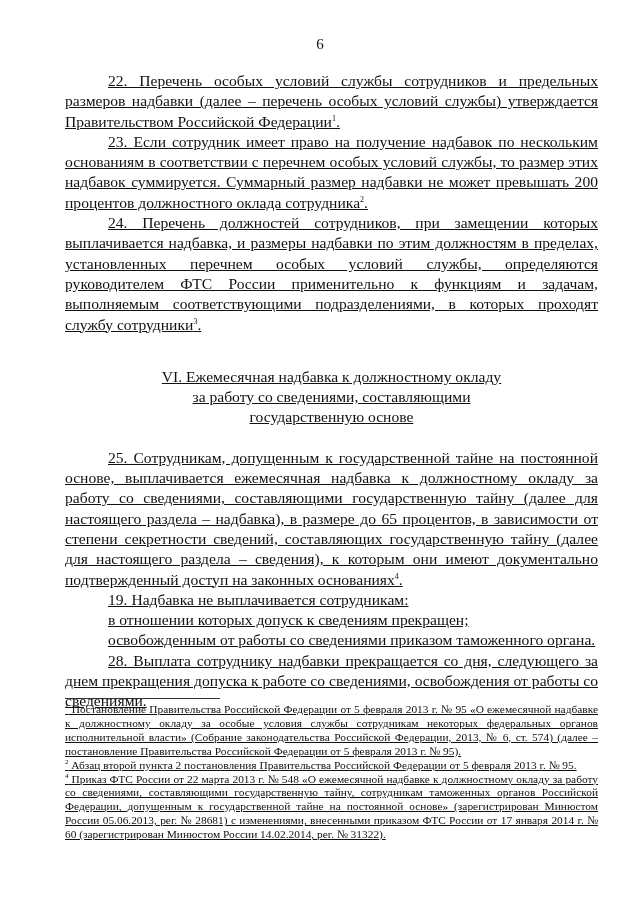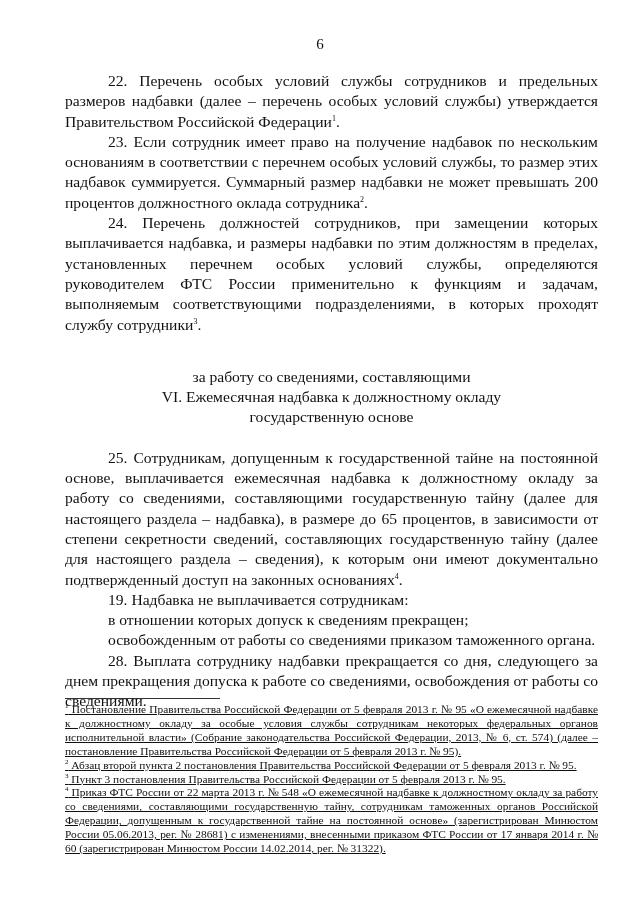--- a/index.html
+++ b/index.html
@@ -8,21 +8,21 @@
     font-family: "Liberation Serif", "DejaVu Serif", serif;
     color: #111;
   }
   .page { position: relative; width: 640px; height: 905px; }
   .pagenum {
     position: absolute; top: 36px; left: 0; width: 640px;
     text-align: center; font-size: 15px;
   }
   .body {
     position: absolute; top: 71px; left: 65px; width: 533px;
-    font-size: 15.6px; line-height: 20.3px;
+    font-size: 15.6px; line-height: 20.3px; text-decoration: underline;
   }
   .body p { margin: 0; text-align: justify; text-indent: 43px; }
   .body p.plain { text-indent: 43px; }
   sup { font-size: 8px; line-height: 0; vertical-align: 6px; }
   .heading {
     text-align: center; margin: 32px 0 20px 0; font-size: 15.6px; line-height: 20.3px;
   }
   .heading div { text-align: center; }
   .fn-rule {
     position: absolute; top: 698px; left: 65px; width: 155px; height: 0;
@@ -40,33 +40,32 @@
 
 <div class="page">
   <div class="pagenum">6</div>
 
   <div class="body">
     <p><span>22. Перечень особых условий службы сотрудников и предельных размеров надбавки (далее – перечень особых условий службы) утверждается Правительством Российской Федерации</span><sup>1</sup><span>.</span></p>
     <p><span>23. Если сотрудник имеет право на получение надбавок по нескольким основаниям в соответствии с перечнем особых условий службы, то размер этих надбавок суммируется. Суммарный размер надбавки не может превышать 200 процентов должностного оклада сотрудника</span><sup>2</sup><span>.</span></p>
     <p><span>24. Перечень должностей сотрудников, при замещении которых выплачивается надбавка, и размеры надбавки по этим должностям в пределах, установленных перечнем особых условий службы, определяются руководителем ФТС России применительно к функциям и задачам, выполняемым соответствующими подразделениями, в которых проходят службу сотрудники</span><sup>3</sup><span>.</span></p>
 
     <div class="heading">
+      <div>VI. Ежемесячная надбавка к должностному окладу</div>
       <div>за работу со сведениями, составляющими</div>
-      <div>VI. Ежемесячная надбавка к должностному окладу</div>
       <div>государственную основе</div>
     </div>
 
     <p><span>25. Сотрудникам, допущенным к государственной тайне на постоянной основе, выплачивается ежемесячная надбавка к должностному окладу за работу со сведениями, составляющими государственную тайну (далее для настоящего раздела – надбавка), в размере до 65 процентов, в зависимости от степени секретности сведений, составляющих государственную тайну (далее для настоящего раздела – сведения), к которым они имеют документально подтвержденный доступ на законных основаниях</span><sup>4</sup><span>.</span></p>
     <p class="plain">19. Надбавка не выплачивается сотрудникам:</p>
     <p class="plain">в отношении которых допуск к сведениям прекращен;</p>
     <p class="plain">освобожденным от работы со сведениями приказом таможенного органа.</p>
     <p>28. Выплата сотруднику надбавки прекращается со дня, следующего за днем прекращения допуска к работе со сведениями, освобождения от работы со сведениями.</p>
   </div>
 
   <div class="fn-rule"></div>
 
   <div class="footnotes">
     <p><sup>1</sup><span> Постановление Правительства Российской Федерации от 5 февраля 2013 г. № 95 «О ежемесячной надбавке к должностному окладу за особые условия службы сотрудникам некоторых федеральных органов исполнительной власти» (Собрание законодательства Российской Федерации, 2013, № 6, ст. 574) (далее – постановление Правительства Российской Федерации от 5 февраля 2013 г. № 95).</span></p>
     <p><sup>2</sup><span> Абзац второй пункта 2 постановления Правительства Российской Федерации от 5 февраля 2013 г. № 95.</span></p>
-    <p><sup>3</sup><span> Пункт 3 постановления Правительства Российской Федерации от 5 февраля 2013 г. № 95.</span></p>
     <p><sup>4</sup><span> Приказ ФТС России от 22 марта 2013 г. № 548 «О ежемесячной надбавке к должностному окладу за работу со сведениями, составляющими государственную тайну, сотрудникам таможенных органов Российской Федерации, допущенным к государственной тайне на постоянной основе» (зарегистрирован Минюстом России 05.06.2013, рег. № 28681) с изменениями, внесенными приказом ФТС России от 17 января 2014 г. № 60 (зарегистрирован Минюстом России 14.02.2014, рег. № 31322).</span></p>
   </div>
 </div>
 
 </body></html>

